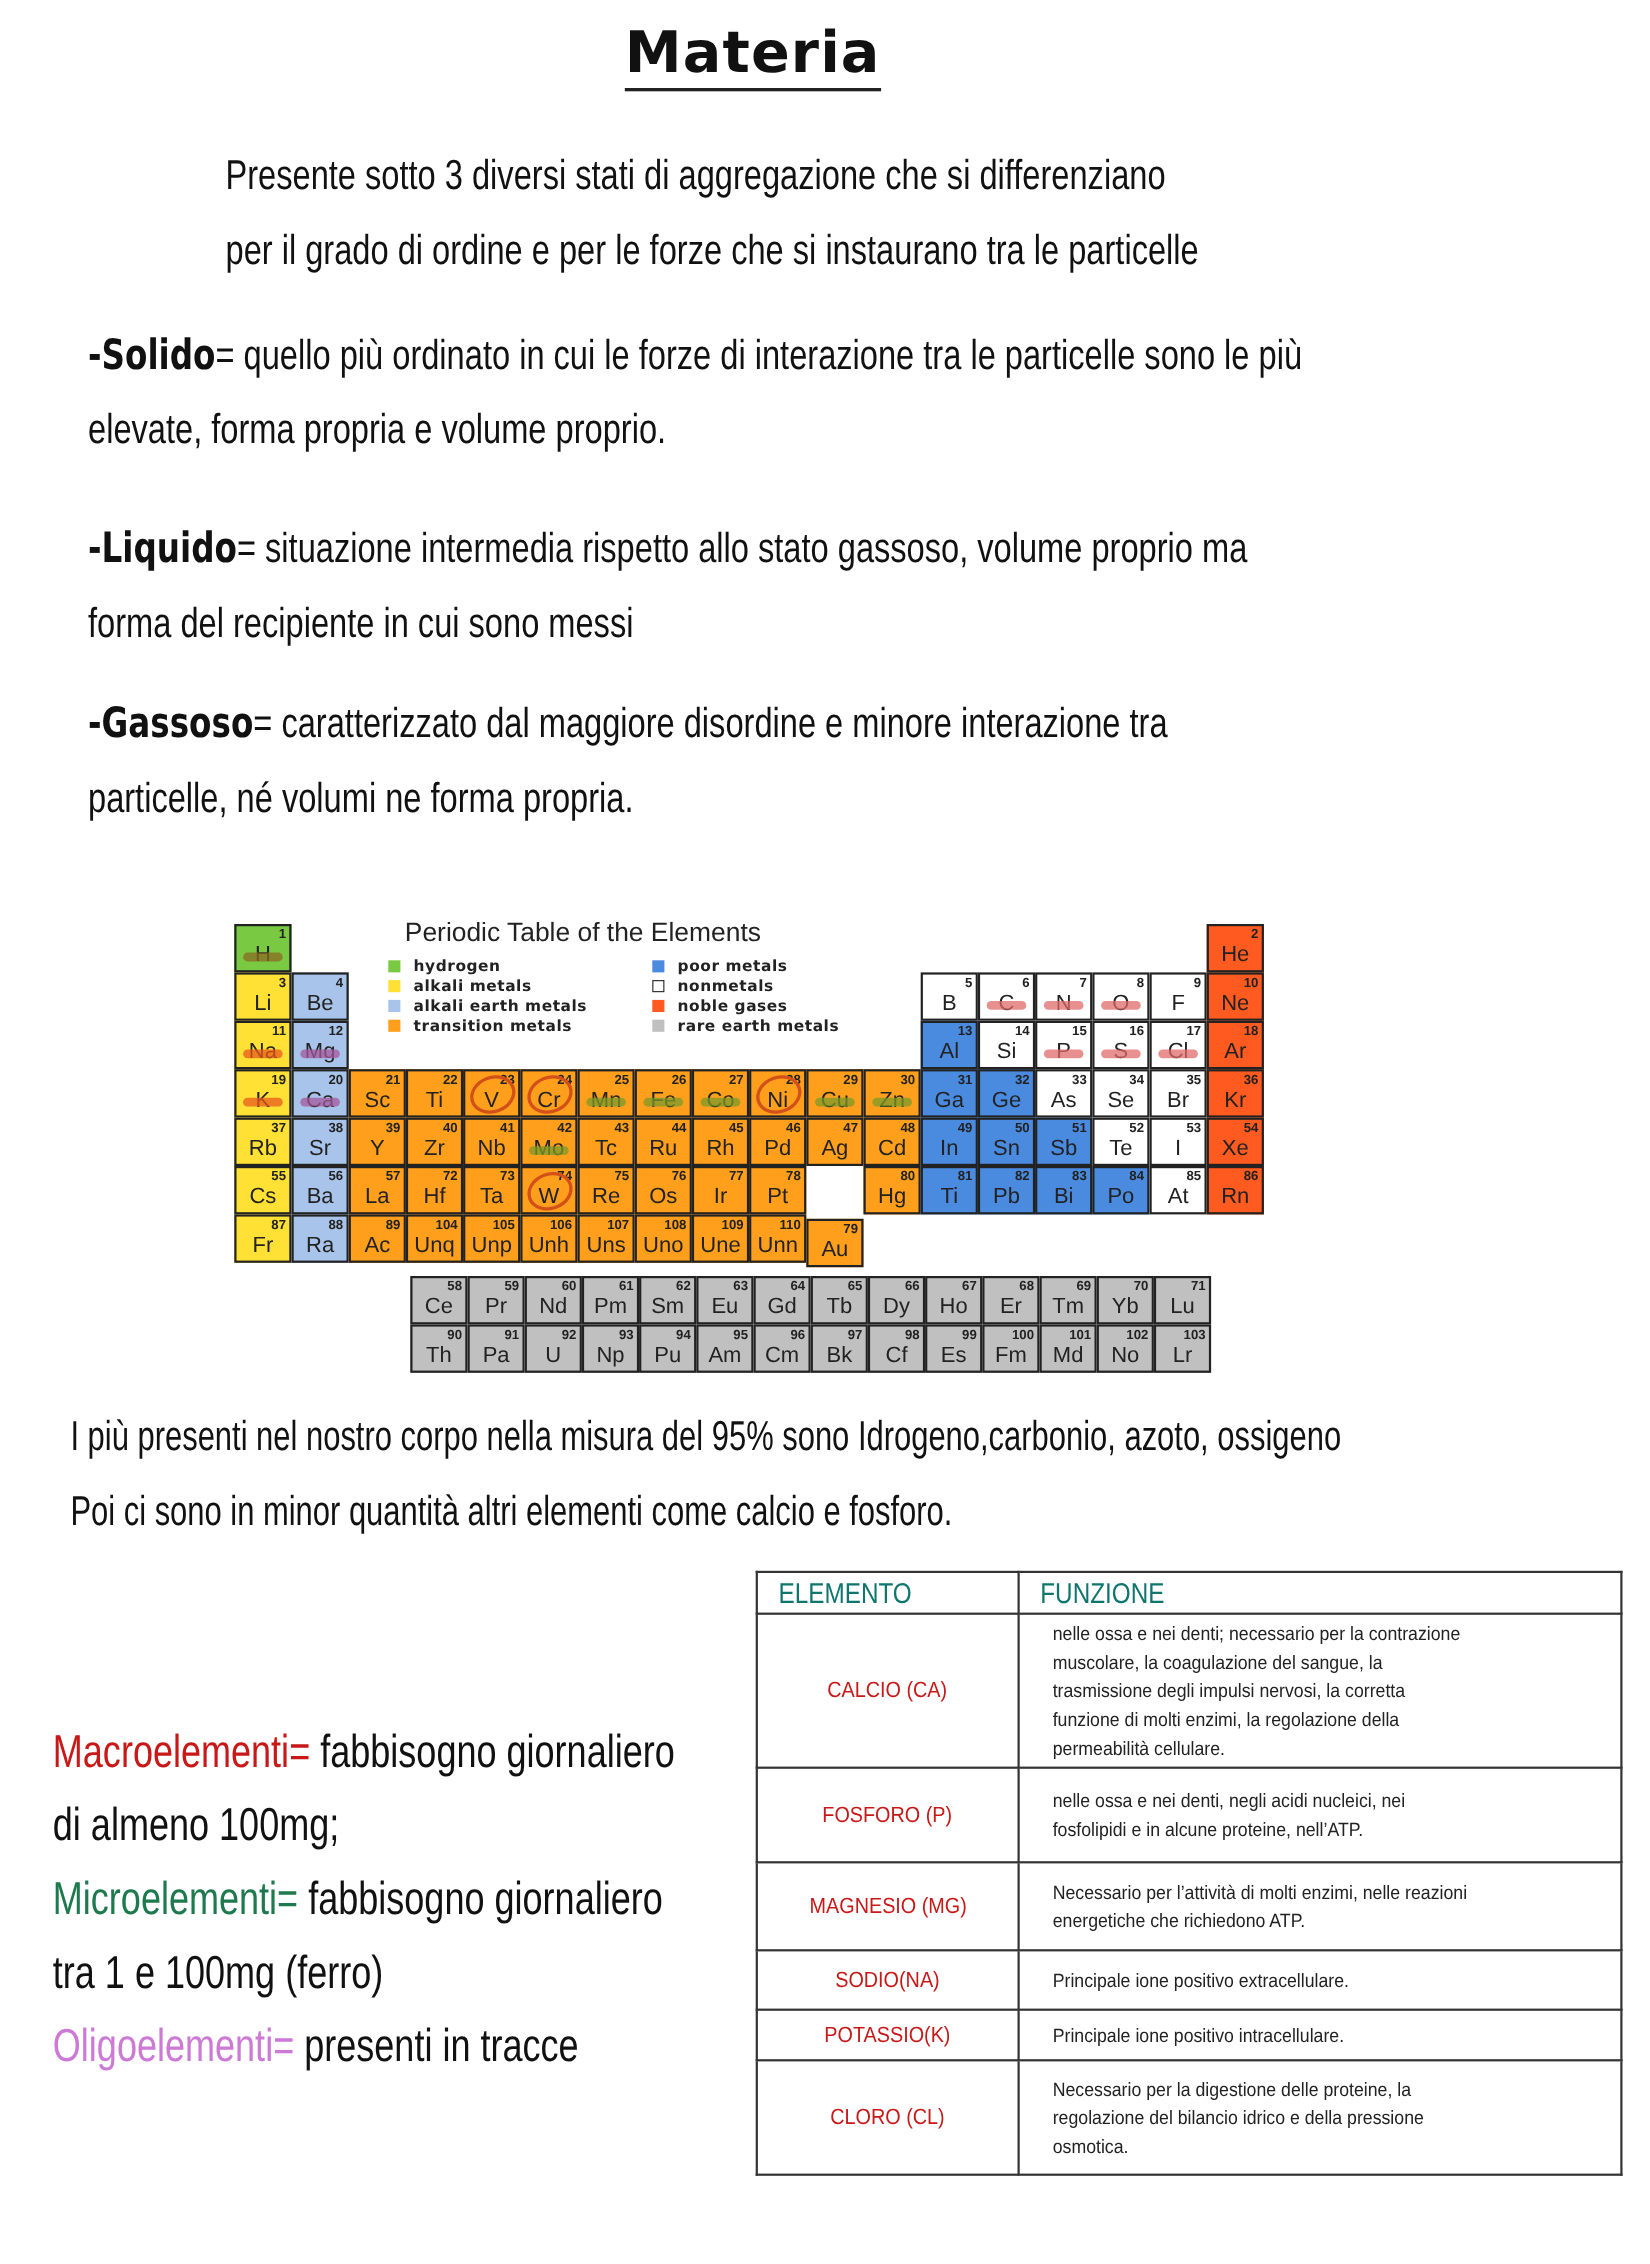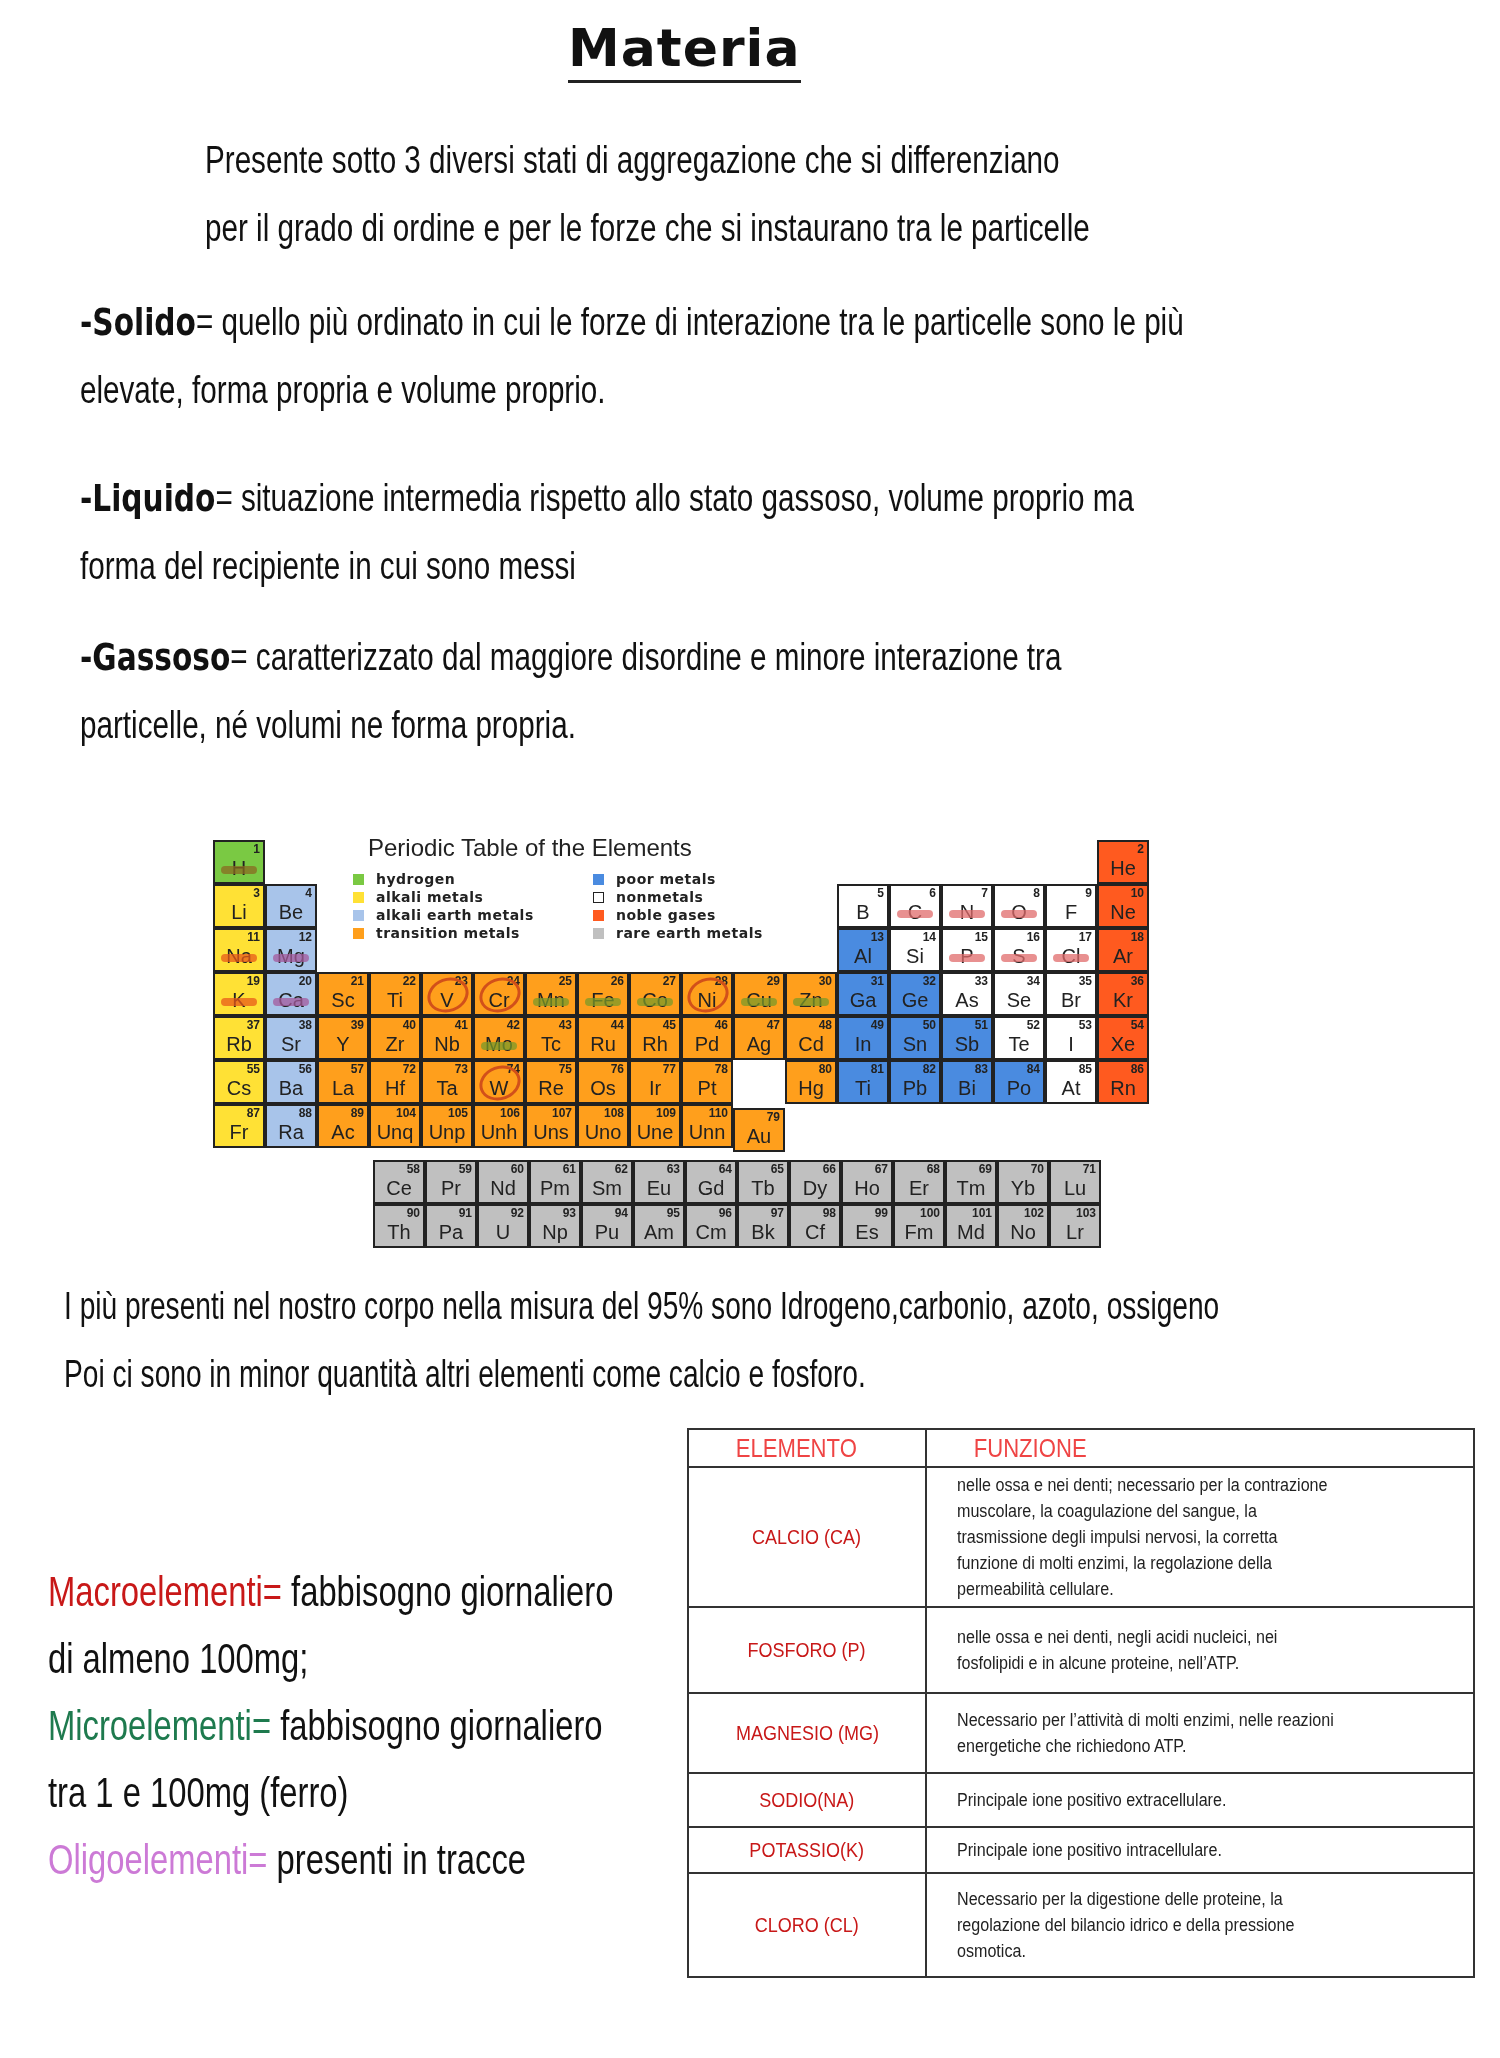--- a/index.html
+++ b/index.html
@@ -50,21 +50,21 @@
   .classif { position: absolute; left: 48px; top: 1558px; font-size: 42px; line-height: 67px;
              font-family: "Liberation Sans", sans-serif; transform: scaleX(0.78); transform-origin: left top; white-space: nowrap; }
   .macro { color: #c81818; }
   .micro { color: #1e7a4e; }
   .oligo { color: #cc7ad6; }
 
   
   .ftable { position: absolute; left: 687px; top: 1428px; width: 788px; border-collapse: collapse;
             border: 2px solid #222; font-family: "Liberation Sans", sans-serif; }
   .ftable td, .ftable th { border: 2px solid #333; padding: 0; vertical-align: middle; }
-  .ftable th { height: 36px; text-align: left; font-weight: normal; color: #ef4444; font-size: 26px; padding-left: 28px; }
+  .ftable th { height: 36px; text-align: left; font-weight: normal; color: #0f766e; font-size: 26px; }
   .ftable th span { display: inline-block; transform: scaleX(0.85); transform-origin: left center; padding-left: 22px; }
   .ftable td.el { width: 236px; text-align: center; color: #c81818; font-size: 20px; }
   .ftable td.el span { display: inline-block; transform: scaleX(0.9); }
   .ftable td.fn { font-size: 17.5px; line-height: 26px; padding: 4px 14px 4px 30px; color: #222; }
   .ftable td.fn span { display: block; transform: scaleX(0.92); transform-origin: left center; }
 </style>
 </head>
 <body>
 
 <div class="title">Materia</div>

